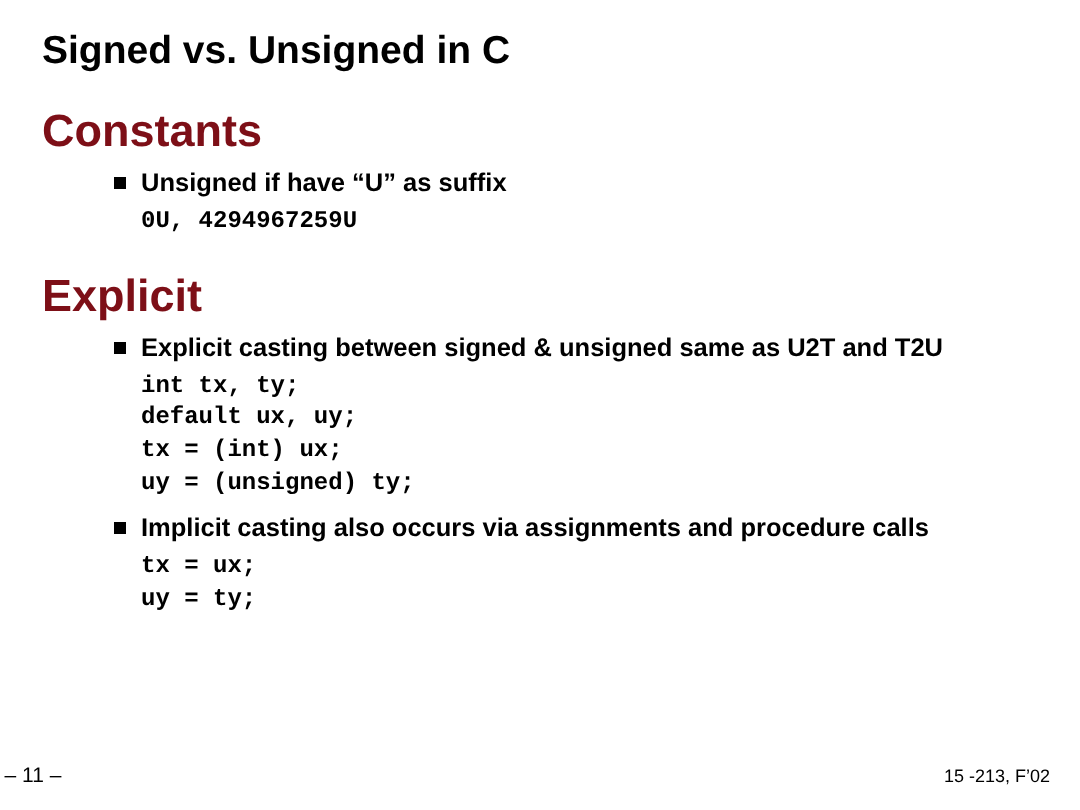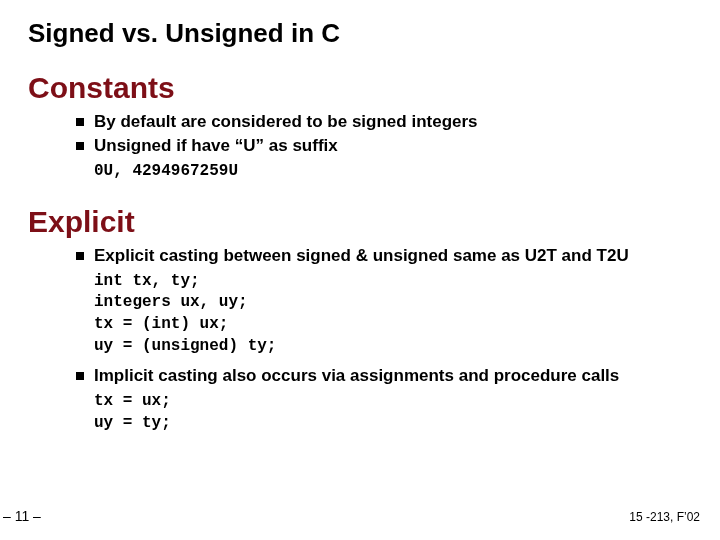--- a/index.html
+++ b/index.html
@@ -74,41 +74,37 @@
 </style>
 </head>
 <body>
 
 <div class="title">Signed vs. Unsigned in C</div>
 
 <div class="section-head">Constants</div>
 <div class="bullets">
   <div class="bullet-row">
     <div class="sq"></div>
-    <div class="bullet-text">By default are considered to be signed integers</div>
-  </div>
-  <div class="bullet-row">
-    <div class="sq"></div>
     <div class="bullet-text">Unsigned if have “U” as suffix</div>
   </div>
 </div>
 <div class="code-block">
   <div class="code-line">0U, 4294967259U</div>
 </div>
 
 <div class="section-head">Explicit</div>
 <div class="bullets">
   <div class="bullet-row">
     <div class="sq"></div>
     <div class="bullet-text">Explicit casting between signed &amp; unsigned same as U2T and T2U</div>
   </div>
 </div>
 <div class="code-block">
   <div class="code-line">int tx, ty;</div>
-  <div class="code-line">integers ux, uy;</div>
+  <div class="code-line">default ux, uy;</div>
   <div class="code-line">tx = (int) ux;</div>
   <div class="code-line">uy = (unsigned) ty;</div>
 </div>
 <div class="bullets" style="margin-top:8px;">
   <div class="bullet-row">
     <div class="sq"></div>
     <div class="bullet-text">Implicit casting also occurs via assignments and procedure calls</div>
   </div>
 </div>
 <div class="code-block">

